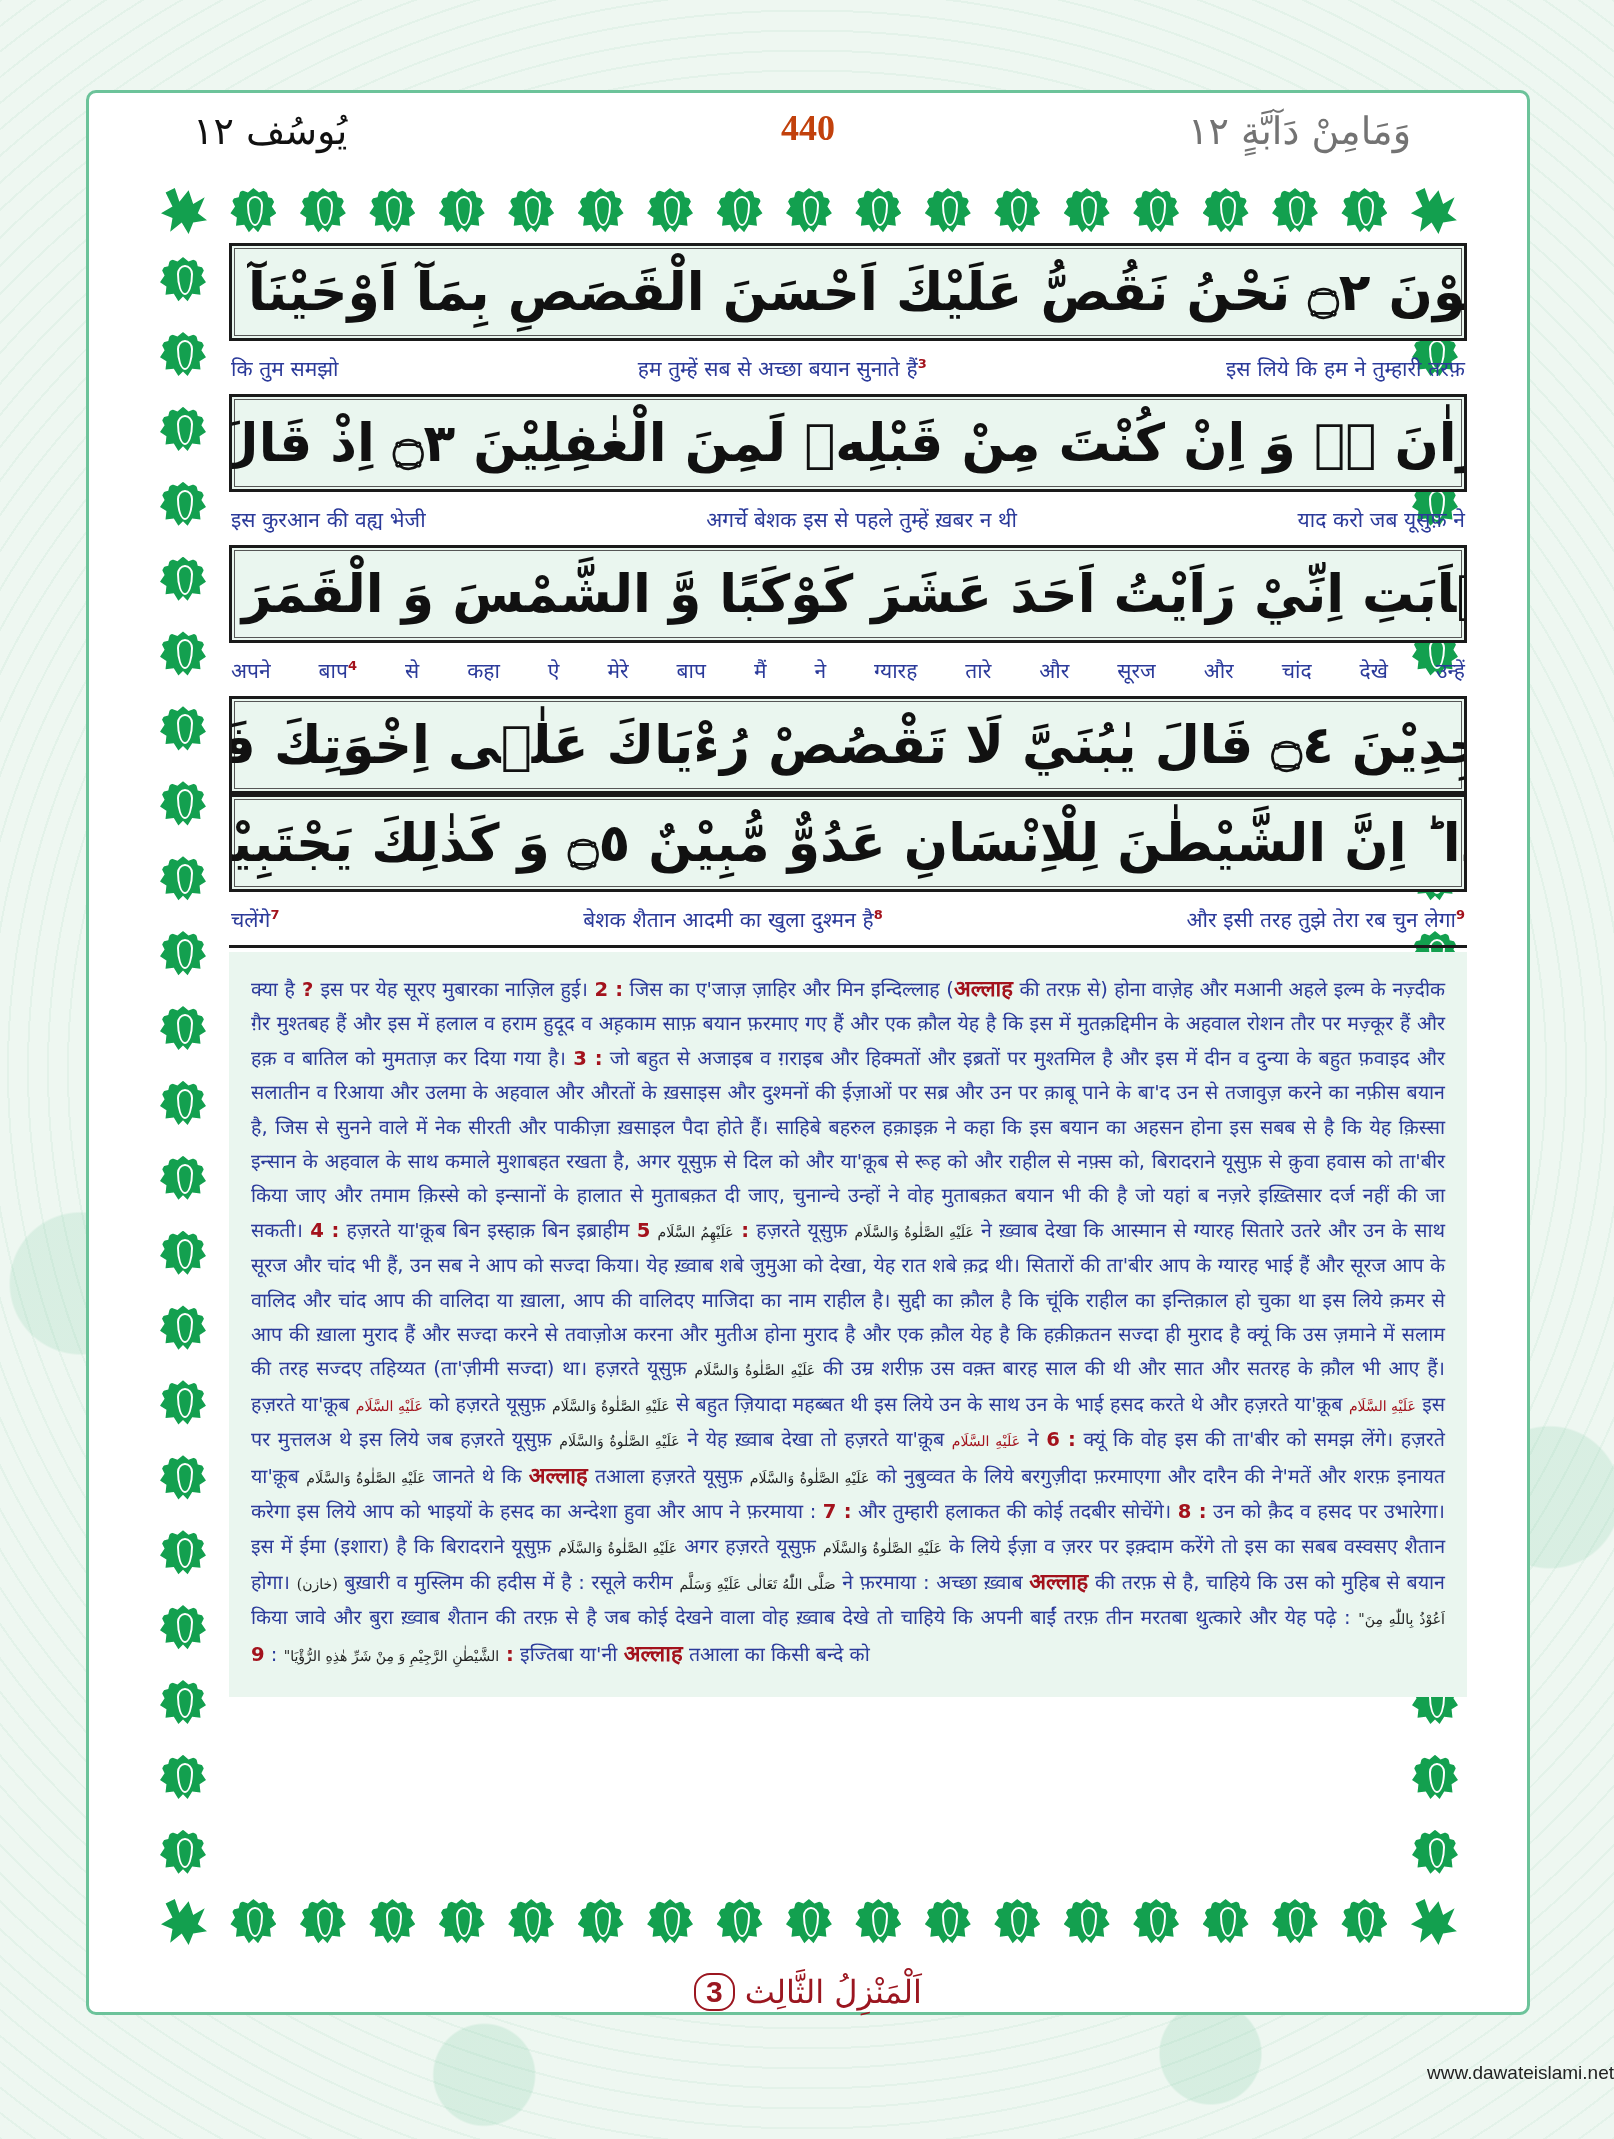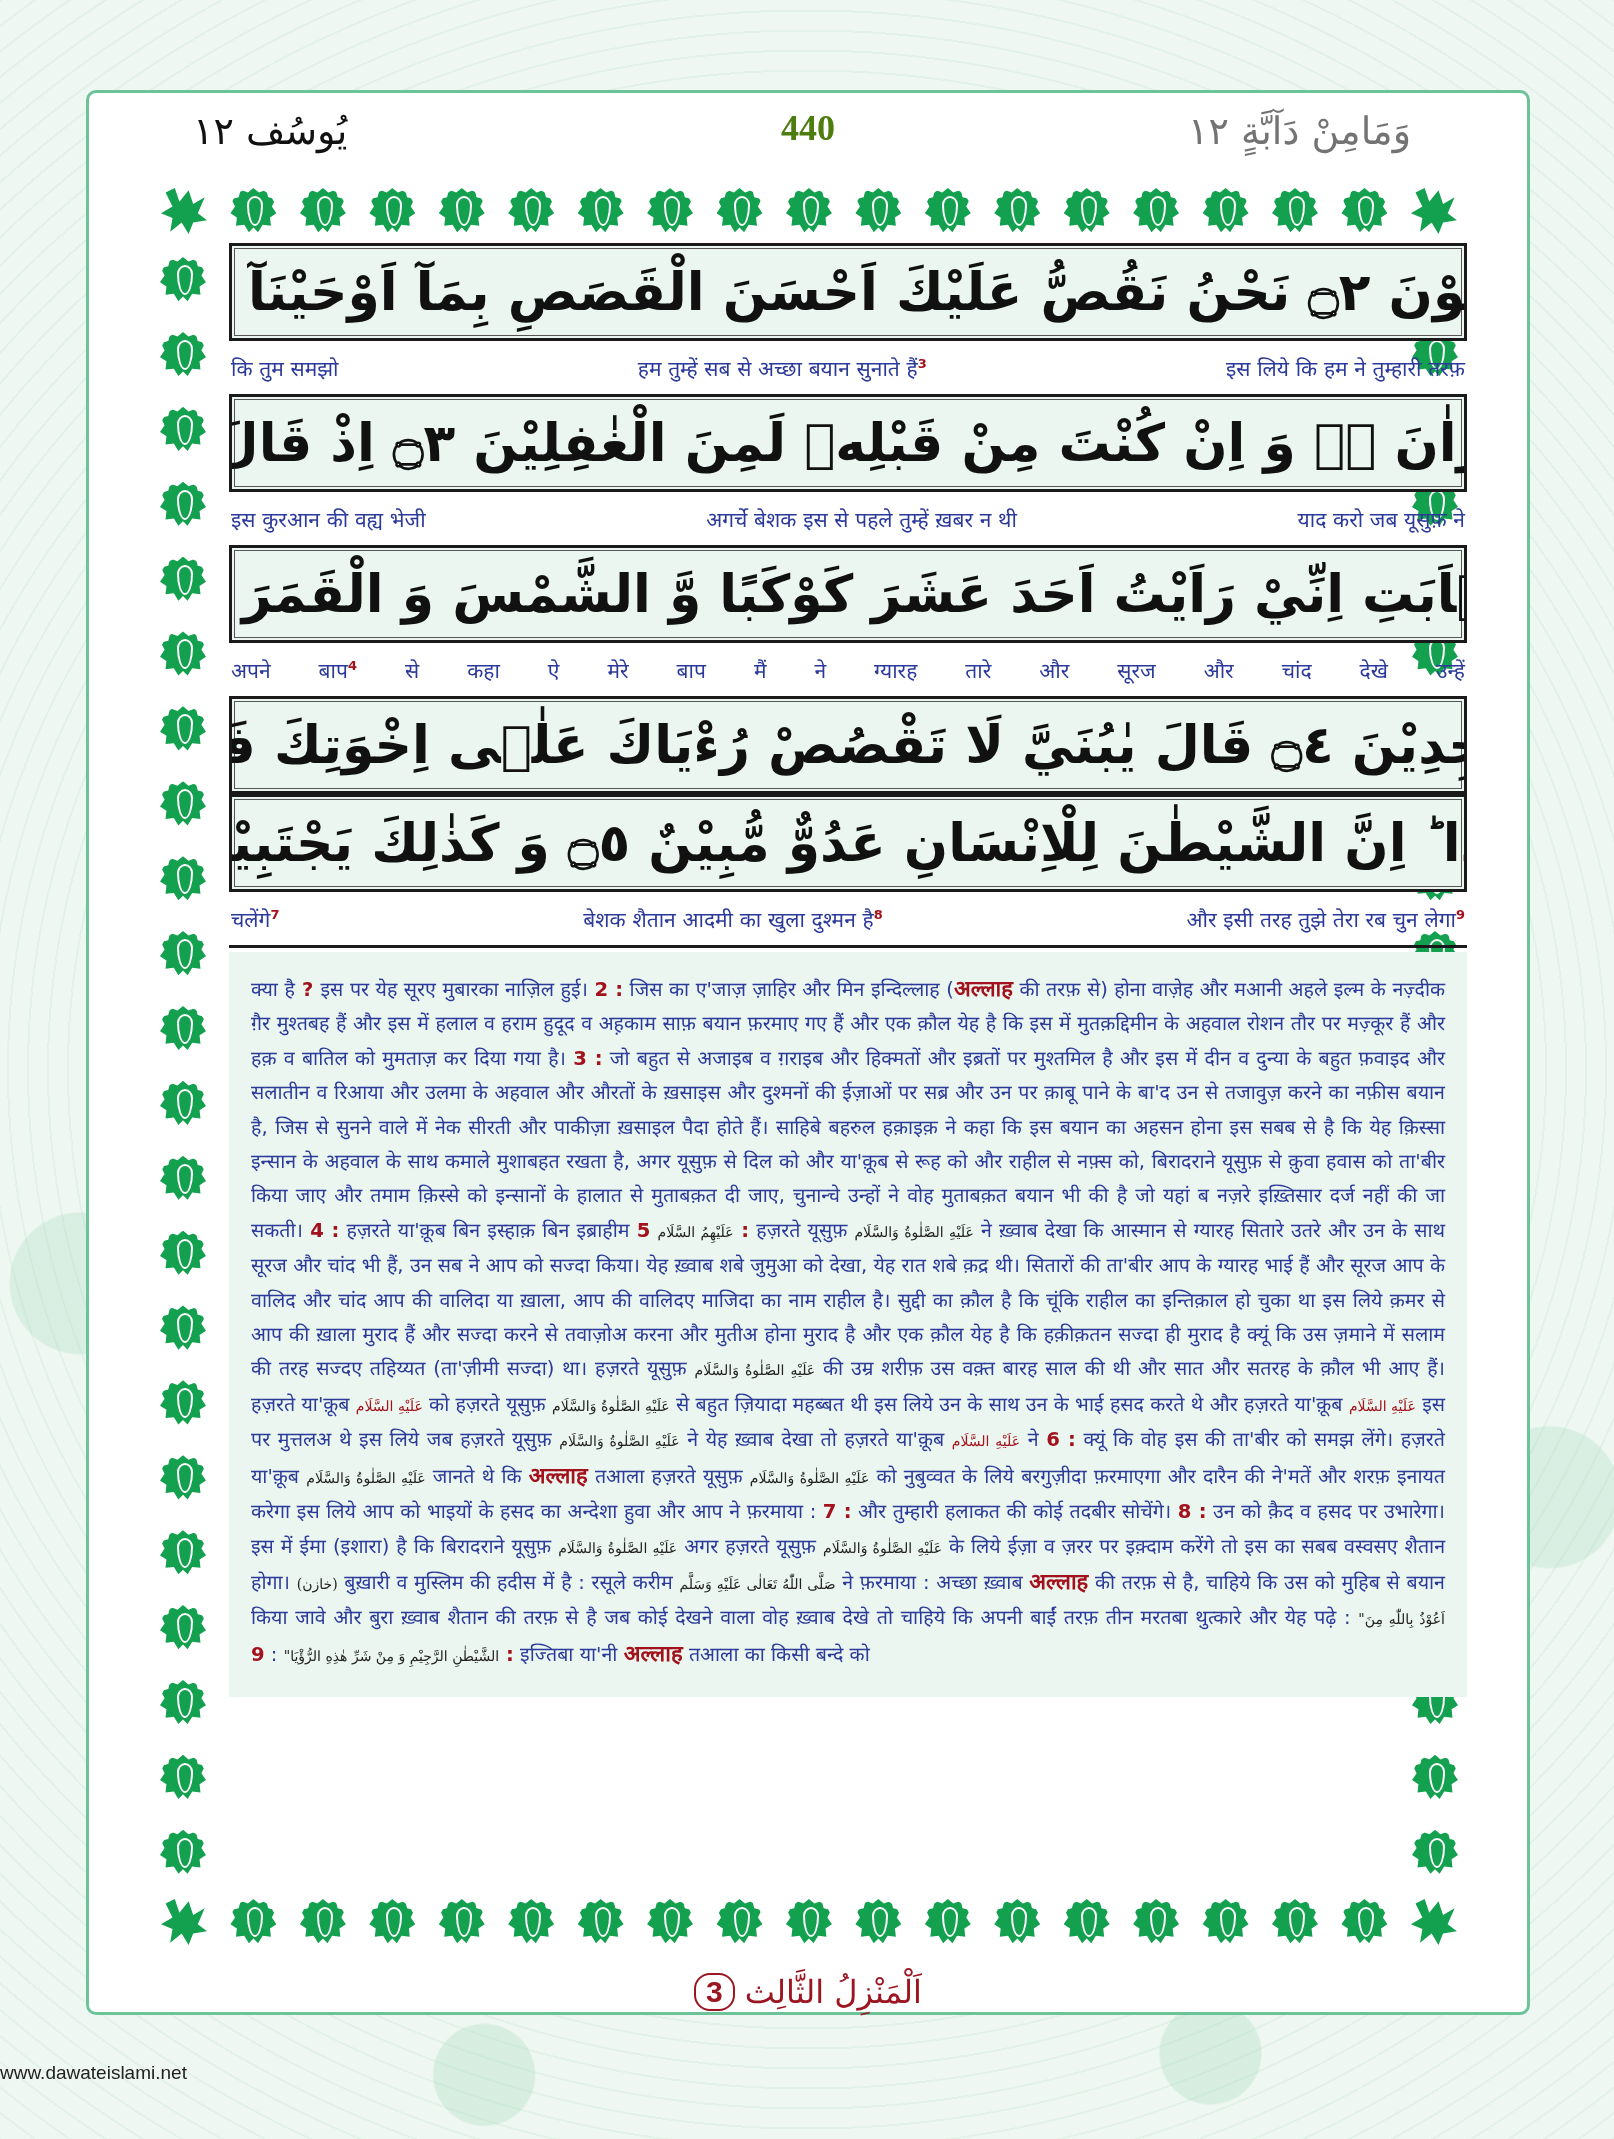--- a/index.html
+++ b/index.html
@@ -18,21 +18,21 @@
       radial-gradient(circle at 30% 97%, rgba(120,200,160,.2) 0 50px, transparent 52px),
       radial-gradient(circle at 75% 96%, rgba(120,200,160,.2) 0 50px, transparent 52px),
       repeating-radial-gradient(circle at 50% 50%, #eef7f1 0 18px, #e3f2e9 18px 20px);
   }
   .page {
     position:absolute; left:86px; top:90px; width:1444px; height:1925px;
     background:#ffffff; border:3px solid #6cc39a; border-radius:10px; box-sizing:border-box;
   }
   .header { position:absolute; left:0; right:0; top:12px; height:70px; }
   .hdr-left { position:absolute; left:104px; top:4px; font-family:"DejaVu Serif", serif; font-size:38px; color:#111; direction:rtl; }
-  .hdr-center { position:absolute; left:0; right:0; text-align:center; top:2px; font-family:"Liberation Serif", serif; font-weight:bold; font-size:36px; color:#4d7c0f; }
+  .hdr-center { position:absolute; left:0; right:0; text-align:center; top:2px; font-family:"Liberation Serif", serif; font-weight:bold; font-size:36px; color:#c2410c; }
   .hdr-right { position:absolute; right:116px; top:4px; font-family:"DejaVu Serif", serif; font-size:38px; color:#737373; direction:rtl; }
 
   .border-frame { position:absolute; left:62px; top:86px; width:1316px; height:1775px; }
   .orn-row { position:absolute; left:0; right:0; height:64px; display:flex; justify-content:space-between; align-items:center; padding:0 6px; box-sizing:border-box; }
   .orn-col { position:absolute; top:0; bottom:0; width:64px; display:flex; flex-direction:column; justify-content:space-between; align-items:center; padding:74px 0; box-sizing:border-box; }
   .orn { width:54px; height:54px; position:relative; }
   .orn::before { content:""; position:absolute; inset:4px; background:#13a04f; border-radius:50% 50% 46% 46%;
     clip-path: polygon(50% 0,62% 10%,78% 4%,82% 20%,98% 24%,90% 40%,100% 55%,86% 64%,88% 82%,70% 80%,60% 96%,50% 86%,40% 96%,30% 80%,12% 82%,14% 64%,0 55%,10% 40%,2% 24%,18% 20%,22% 4%,38% 10%); }
   .orn::after { content:""; position:absolute; left:21px; top:12px; width:12px; height:26px; border:2px solid #fff; border-radius:50% 50% 50% 50% / 30% 30% 70% 70%; }
   .orn.corner::before { clip-path: polygon(10% 10%,30% 0,40% 30%,60% 5%,70% 35%,95% 20%,80% 55%,100% 70%,70% 75%,60% 100%,45% 75%,20% 95%,25% 65%,0 55%,25% 40%); border-radius:0; }
@@ -57,21 +57,21 @@
     font-family:"DejaVu Sans", sans-serif; font-size:19.6px; line-height:34.4px; color:#2b3a9a; text-align:justify; }
   .tafsir p { margin:16px; }
   .num { color:#a3121c; font-weight:bold; }
   .allah { color:#a3121c; font-weight:bold; font-size:22px; }
   .honor { font-family:"DejaVu Serif", serif; font-size:14px; color:#222; }
   .honor.red { color:#a3121c; }
 
   .footer-manzil { position:absolute; left:0; right:0; top:1880px; text-align:center; }
   .manzil { display:inline-flex; align-items:center; gap:10px; font-family:"DejaVu Serif", serif; font-size:32px; color:#9b1620; direction:rtl; }
   .manzil-num { display:inline-block; border:2px solid #9b1620; border-radius:16px; padding:0 10px; font-family:"Liberation Sans", sans-serif; font-weight:bold; font-size:30px; color:#9b1620; }
-  .website { position:absolute; left:0; right:0; top:2062px; text-align:left; font-family:"Liberation Sans", sans-serif; font-size:19px; color:#222; }
+  .website { position:absolute; left:0; right:0; top:2062px; text-align:right; font-family:"Liberation Sans", sans-serif; font-size:19px; color:#222; }
 </style>
 </head>
 <body>
 
 <div class="bg-pattern"></div>
 
 <div class="page">
   <div class="header">
     <div class="hdr-left">يُوسُف ١٢</div>
     <div class="hdr-center">440</div>

